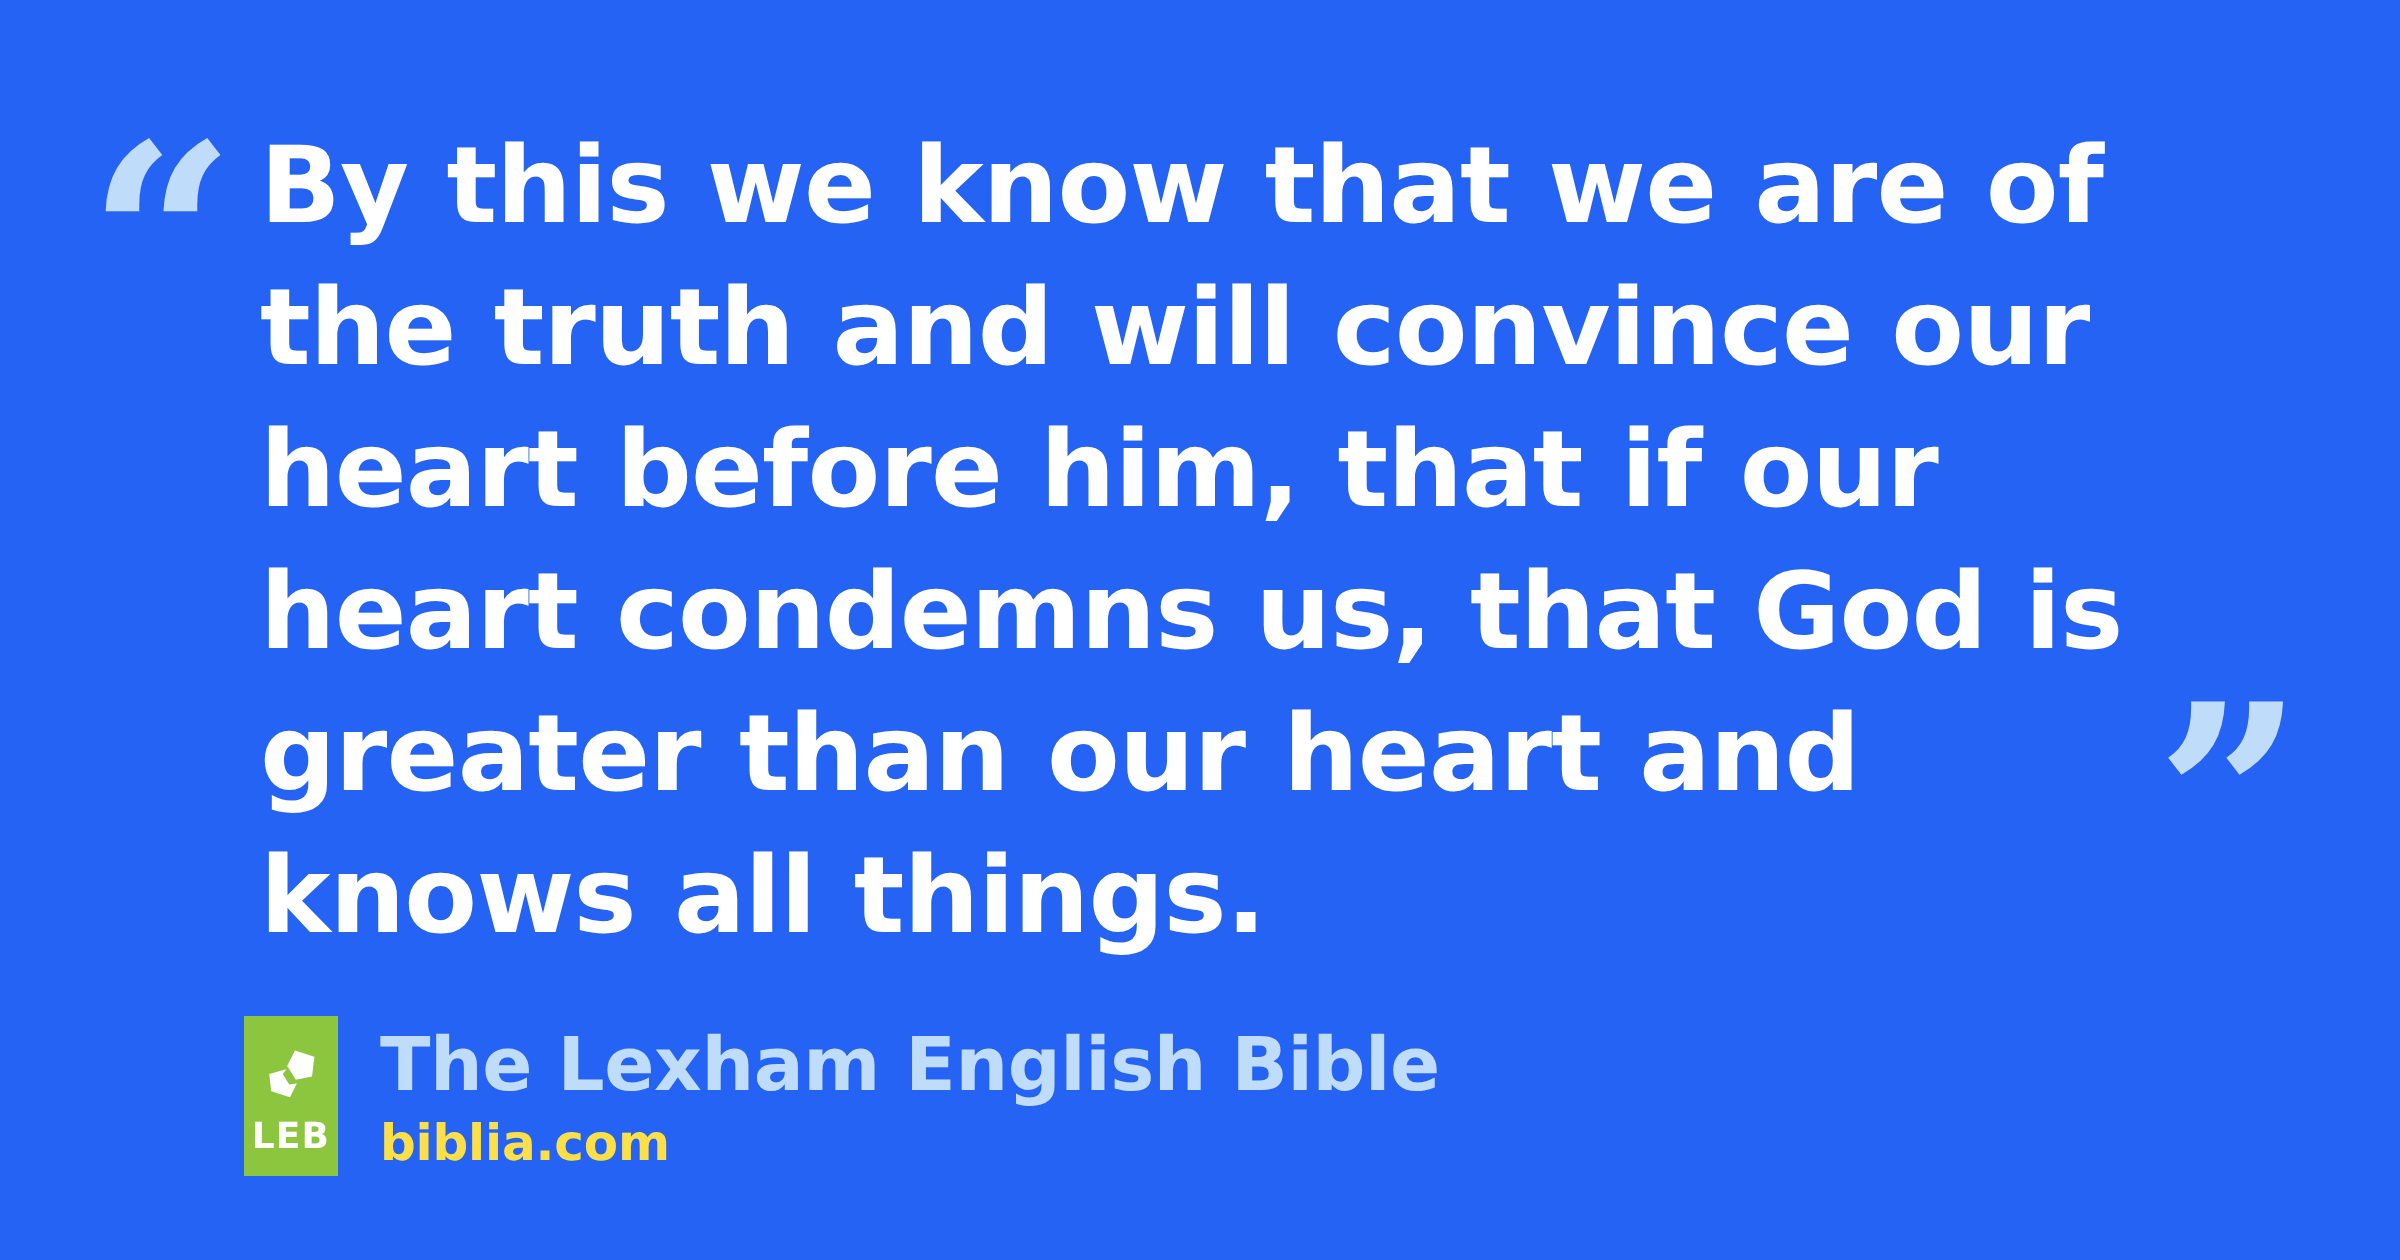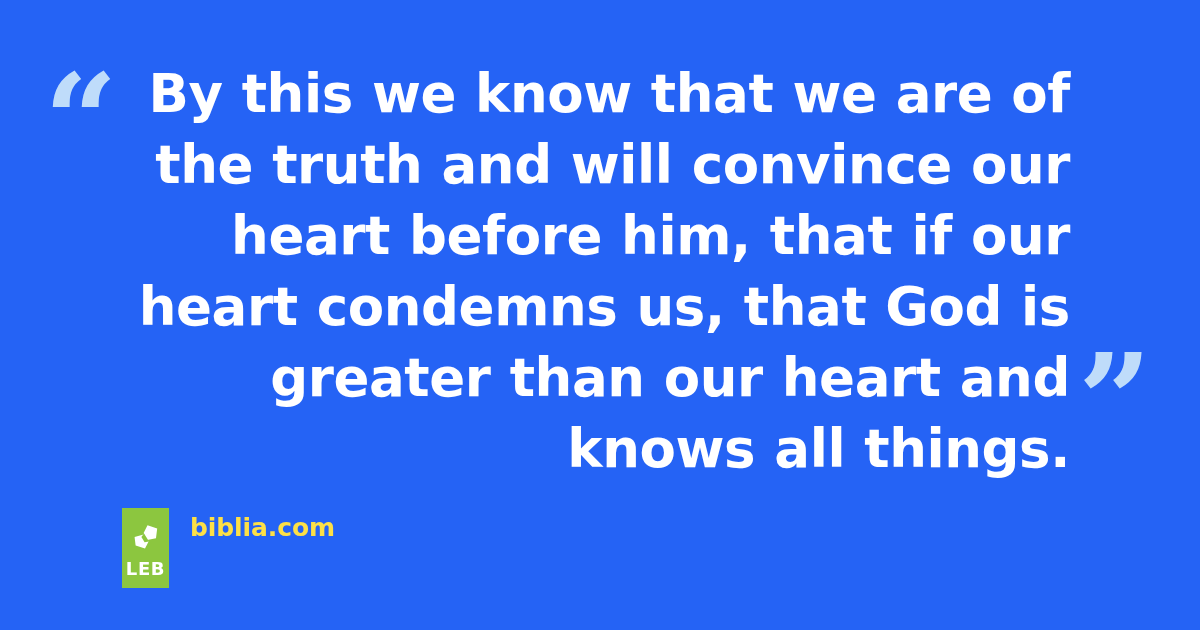--- a/index.html
+++ b/index.html
@@ -23,21 +23,21 @@
     top: 40px;
     width: 1200px;
     height: 380px;
   }
 
   .quote-text {
     position: absolute;
     left: 130px;
     top: 18px;
     width: 940px;
-    text-align: right;
+    text-align: left;
     color: #ffffff;
     font-size: 53px;
     font-weight: 700;
     line-height: 71px;
     letter-spacing: -0.4px;
     word-spacing: 1px;
   }
 
   .mark {
     position: absolute;
@@ -140,16 +140,17 @@
   <div class="leb-logo">
     <svg width="30" height="30" viewBox="0 0 30 30">
       <path d="M16.5 3.2 L26.2 6.4 L25.0 16.2 L16.2 18.0 L12.6 11.0 Z" fill="#ffffff"></path>
       <path d="M13.4 12.2 L17.6 19.4 L14.0 26.6 L4.6 23.6 L3.6 15.0 Z" fill="#ffffff"></path>
       <path d="M13.0 11.6 L18.0 19.6 L13.6 20.2 L10.4 15.0 Z" fill="#8cc63f"></path>
     </svg>
     <span class="leb-logo-text">LEB</span>
   </div>
 
   <div class="attr-text">
+    <div class="attr-title">The Lexham English Bible</div>
     <div class="attr-site">biblia.com</div>
   </div>
 
 </div>
 
 </body></html>

